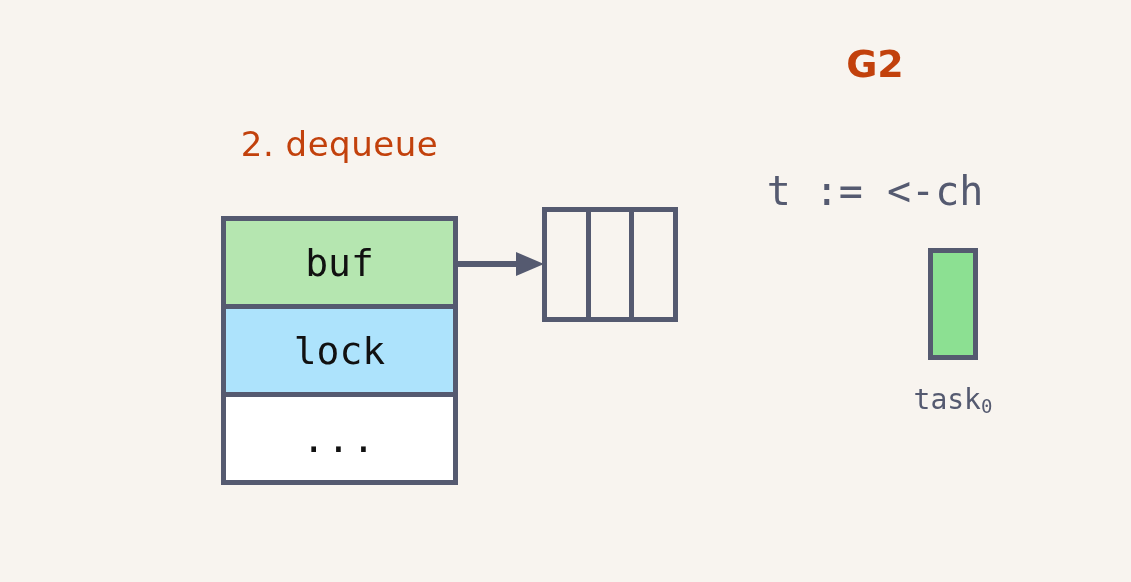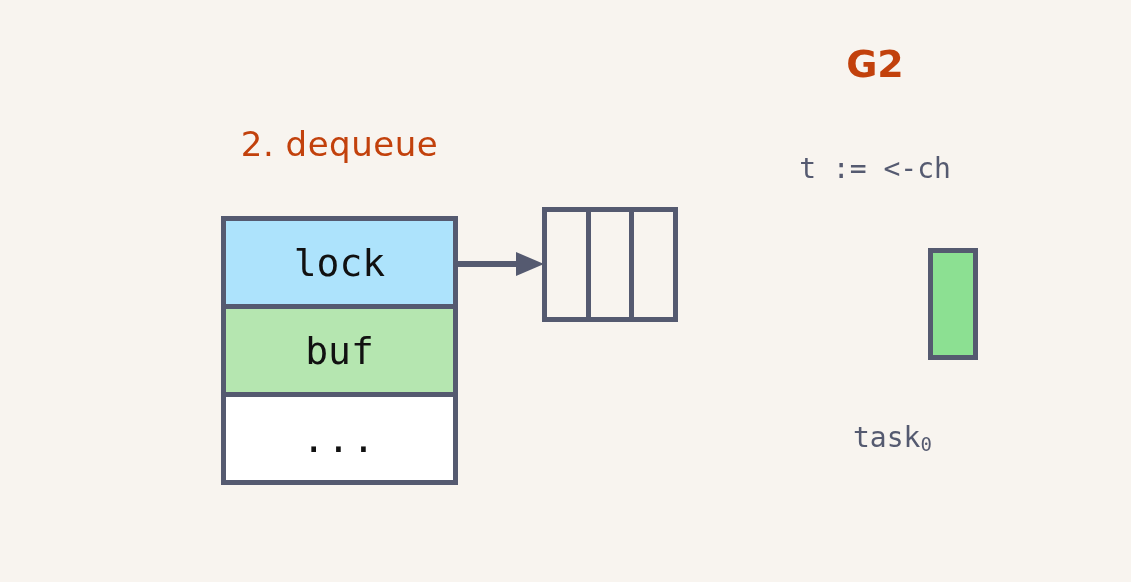--- a/index.html
+++ b/index.html
@@ -104,43 +104,44 @@
     top: 42px;
     width: 170px;
     text-align: center;
     font-size: 38px;
     font-weight: bold;
     color: #c2410c;
   }
   .g-code {
     position: absolute;
     left: 700px;
-    top: 152px;
+    top: 168px;
     width: 350px;
     text-align: center;
     font-family: "DejaVu Sans Mono", monospace;
-    font-size: 28px;
+    font-size: 40px;
     color: #555a70;
     white-space: pre;
   }
   .task-box {
     position: absolute;
     left: 928px;
     top: 248px;
     width: 50px;
     height: 112px;
     border: 5px solid #555a70;
     box-sizing: border-box;
     background: #8ce092;
   }
   .task-caption {
     position: absolute;
     left: 853px;
-    top: 420px;
+    top: 382px;
     width: 200px;
+    text-align: center;
     line-height: 1.28;
   }
   .task-caption .line1 {
     display: block;
     font-family: "DejaVu Sans Mono", monospace;
     font-size: 28px;
     color: #555a70;
   }
   .task-caption .line1 sub {
     font-size: 19px;
@@ -157,22 +158,22 @@
   }
 </style>
 </head>
 <body>
 
 <div class="canvas">
 
   <div class="step-label">2. dequeue</div>
 
   <div class="struct-box">
+    <div class="struct-row buf">buf</div>
     <div class="struct-row lock">lock</div>
-    <div class="struct-row buf">buf</div>
     <div class="struct-row rest">...</div>
   </div>
 
   <svg class="arrow" viewBox="0 0 90 32">
     <line x1="0" y1="16" x2="62" y2="16" stroke="#555a70" stroke-width="6"></line>
     <polygon points="58,4 86,16 58,28" fill="#555a70"></polygon>
   </svg>
 
   <div class="queue">
     <div class="queue-cell"></div>

